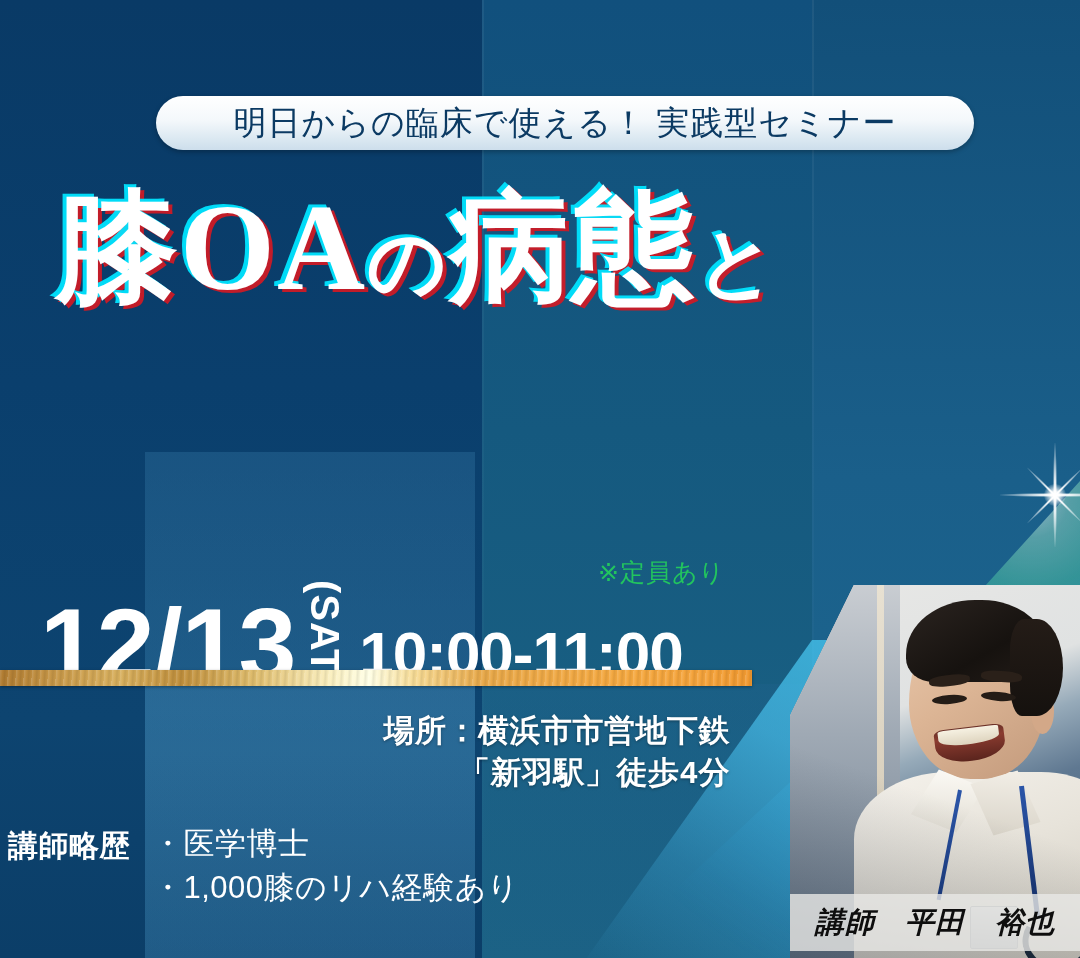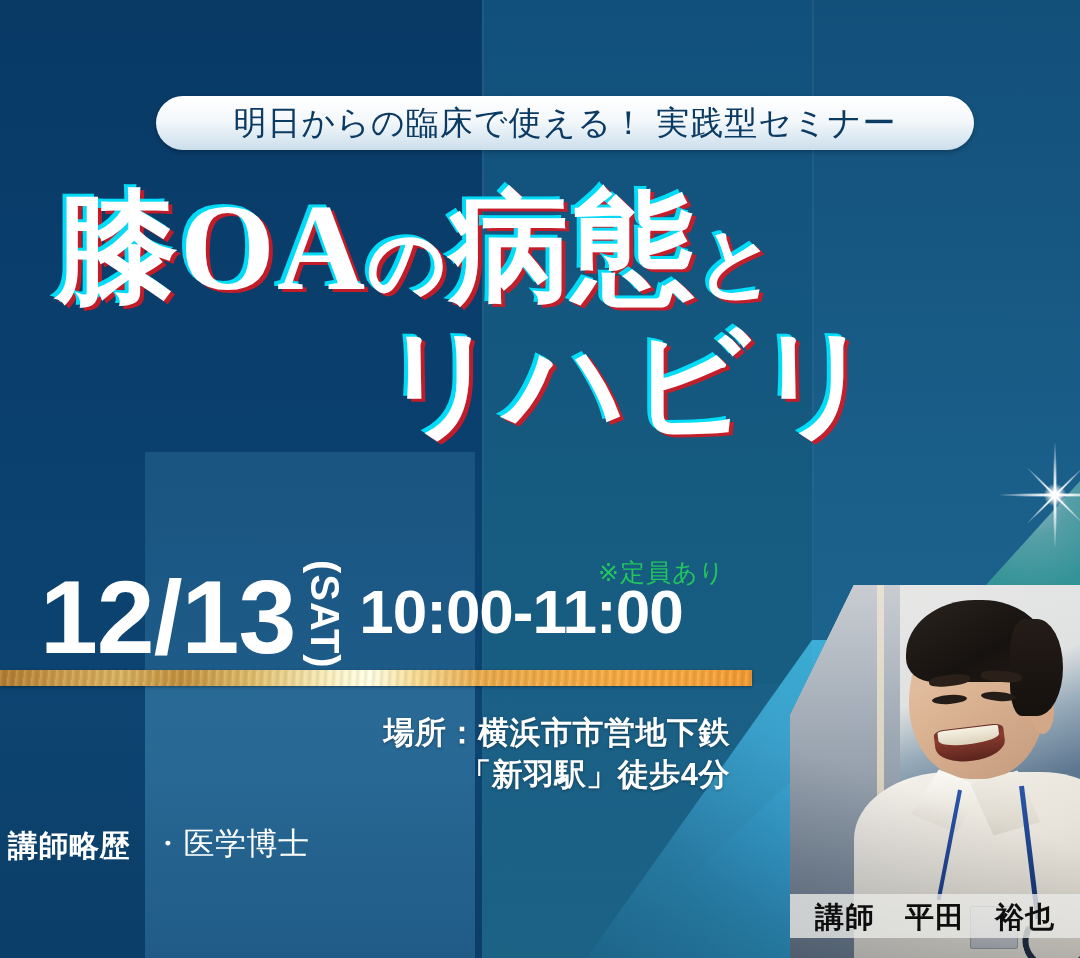--- a/index.html
+++ b/index.html
@@ -107,22 +107,22 @@
     letter-spacing:2px;
   }
   .t1 .sm{font-size:78px;}
   .t2{
     text-align:right;padding-right:88px;margin-top:14px;
     font-size:118px;line-height:1.02;letter-spacing:4px;
   }
 
   
   .date-row{
-    position:absolute;left:40px;top:560px;
-    display:flex;align-items:center;
+    position:absolute;left:40px;top:580px;
+    display:flex;align-items:flex-end;
   }
   .date-main{
     color:#fff;font-size:104px;font-weight:bold;line-height:.95;
     letter-spacing:-1px;
   }
   .date-sat{
     color:#fff;font-size:40px;font-weight:bold;
     writing-mode:vertical-rl;
     margin:0 6px 6px 10px;
     line-height:1;
@@ -153,20 +153,21 @@
     opacity:.75;
   }
 
   
   .venue{
     position:absolute;left:330px;top:712px;width:400px;
     text-align:right;color:#ffffff;
     font-size:31px;font-weight:bold;line-height:1.35;
     letter-spacing:.5px;
     text-shadow:0 1px 3px rgba(0,0,0,.35);
+    font-family:Liberation Mono, monospace;
   }
 
   
   .bio-label{
     position:absolute;left:8px;top:826px;
     color:#ffffff;font-size:30px;font-weight:bold;letter-spacing:.5px;
   }
   .bio-list{
     position:absolute;left:152px;top:822px;
     margin:0;padding:0;list-style:none;
@@ -281,23 +282,23 @@
     border:6px solid #1d2b3c;border-radius:50%;
     border-top-color:transparent;border-right-color:transparent;
     transform:rotate(-18deg);
   }
   .ph-shadow{
     position:absolute;inset:0;
     background:linear-gradient(200deg, rgba(0,0,0,0) 55%, rgba(10,20,35,.30) 100%);
   }
 
   .name-band{
-    position:absolute;left:790px;top:894px;width:290px;height:44px;
+    position:absolute;left:790px;top:894px;width:290px;height:57px;
     background:rgba(232,232,230,.80);
-    display:flex;align-items:flex-end;justify-content:center;
+    display:flex;align-items:center;justify-content:center;font-style:italic;
   }
   .name-band span{
     color:#0e0e0e;font-size:29px;font-weight:bold;letter-spacing:1px;
     white-space:pre;
   }
 
   .bottom-bar{
     position:absolute;left:0;bottom:0;width:1080px;height:0px;background:#000;
   }
 </style>
@@ -324,41 +325,41 @@
       <i class="sp-v"></i>
       <i class="sp-core"></i>
   </div>
 
   <div class="badge">
     <span class="badge-text">明日からの臨床で使える！ 実践型セミナー</span>
   </div>
 
   <div class="title-wrap">
     <div class="title-line t1"><span>膝OA</span><span class="sm">の</span><span>病態</span><span class="sm">と</span></div>
-    <div class="title-line t2">リハビリ</div>
   </div>
 
   <div class="capacity">※定員あり</div>
 
   <div class="date-row">
     <span class="date-main">12/13</span>
     <span class="date-sat">(SAT)</span>
     <span class="time-main">10:00-11:00</span>
   </div>
 
   <div class="gold-bar"></div>
 
   <div class="venue">
     <div>場所：横浜市市営地下鉄</div>
     <div>「新羽駅」徒歩4分</div>
   </div>
 
   <div class="bio-label">講師略歴</div>
   <ul class="bio-list">
     <li>医学博士</li>
+    <li>1,000膝のリハ経験あり</li>
   </ul>
 
   <div class="photo">
     <div class="photo-bg"></div>
     <div class="photo-wall"></div>
     <div class="photo-frame"></div>
     <div class="ph-body"></div>
     <div class="ph-head"></div>
     <div class="ph-ear"></div>
     <div class="ph-hair"></div>

